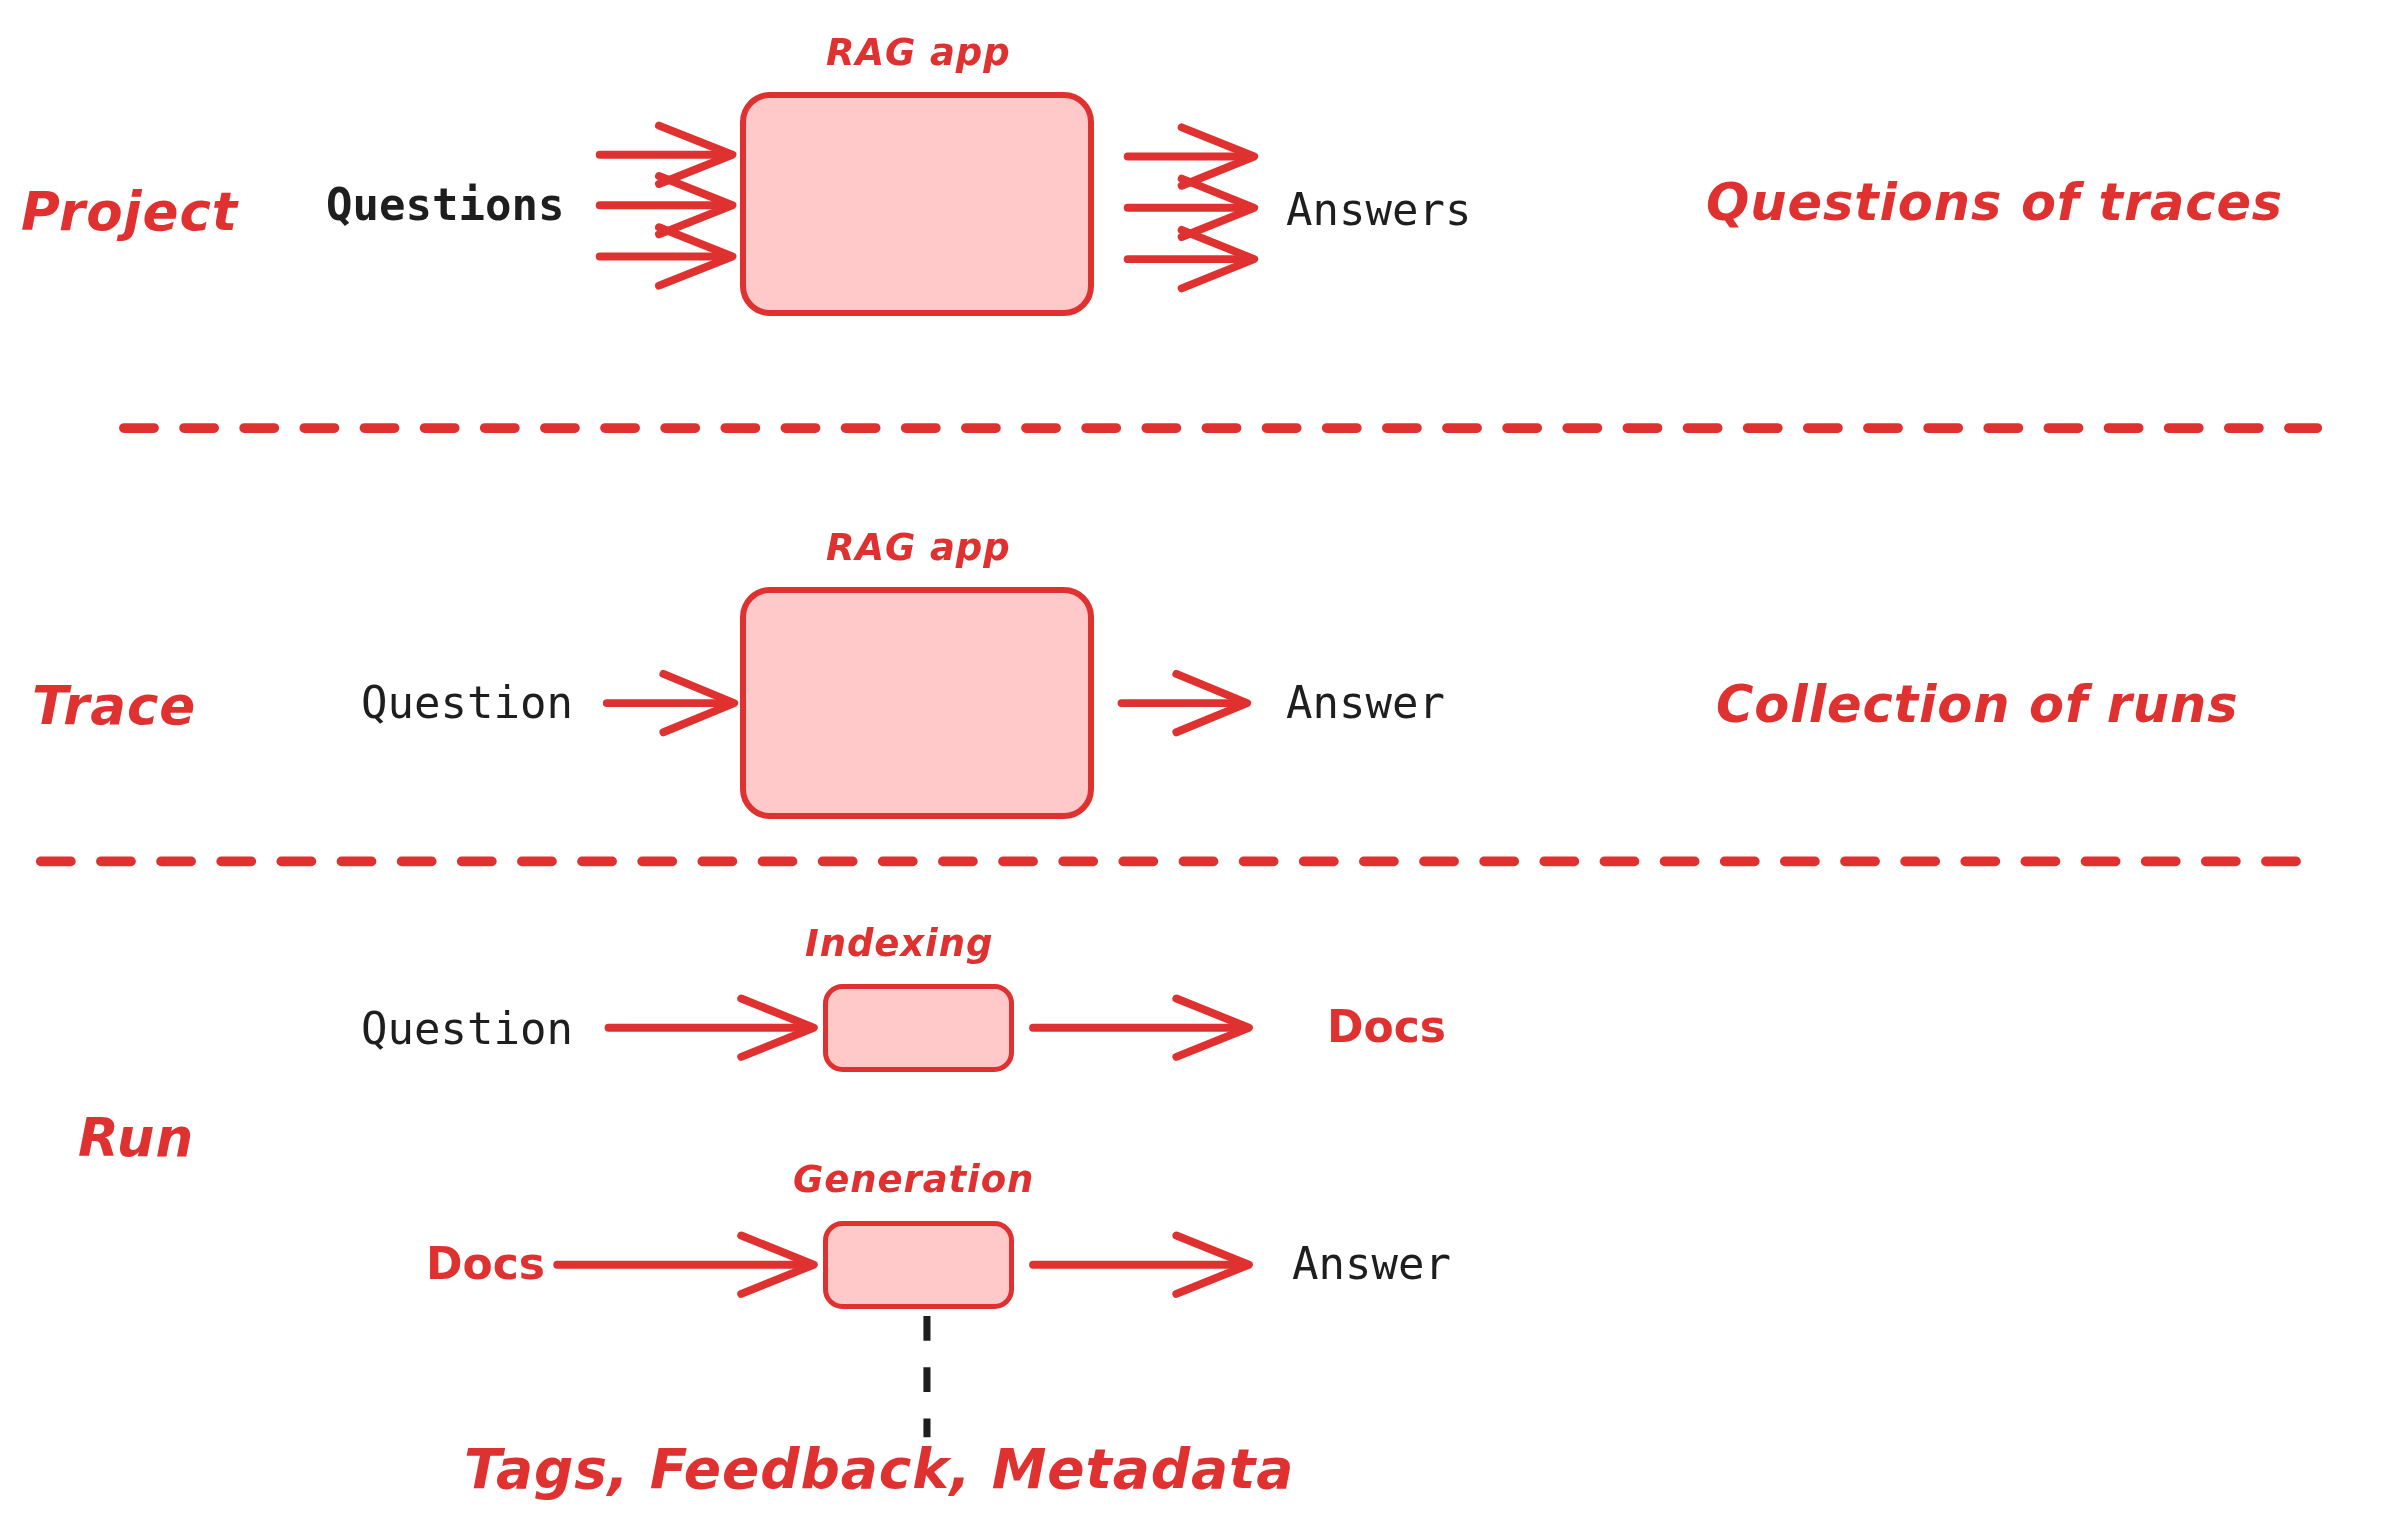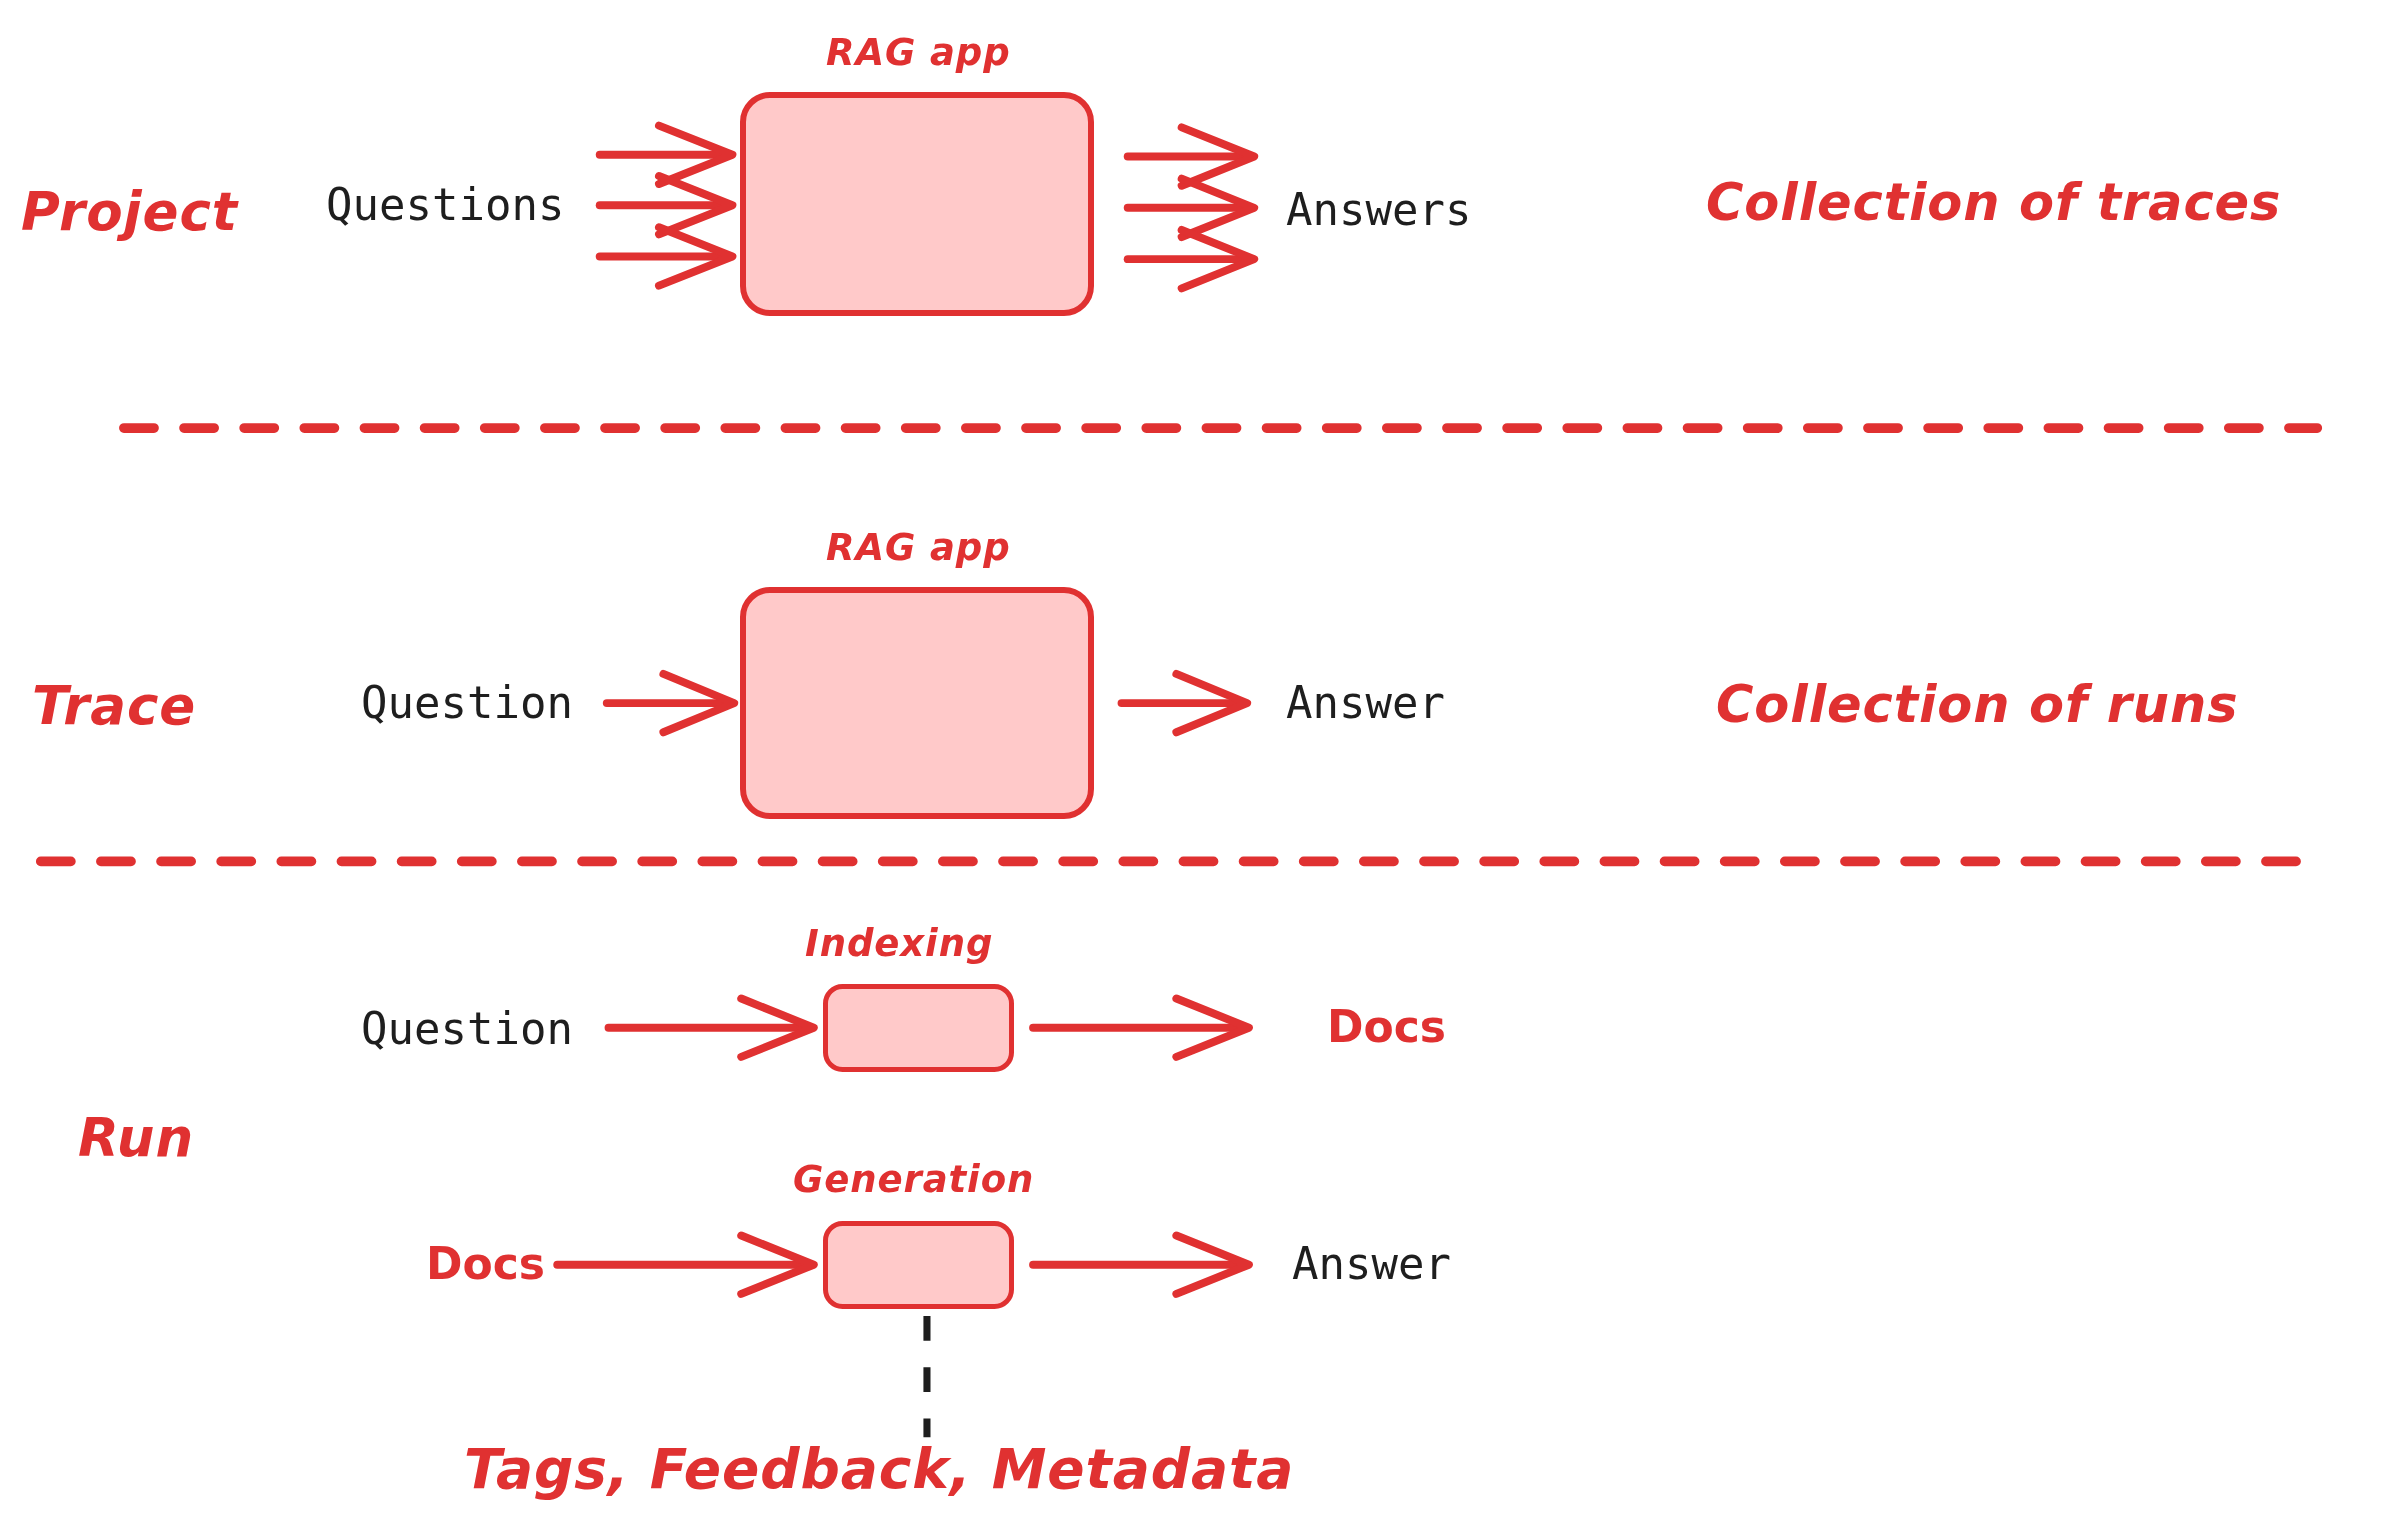--- a/index.html
+++ b/index.html
@@ -144,25 +144,25 @@
 
     <line class="dash-black" x1="1048" y1="1488" x2="1048" y2="1625"></line>
   </svg>
 
   <div class="abs node" style="left:740px; top:92px; width:354px; height:224px;"></div>
 
   <div class="abs hand box-label" style="left:826px; top:34px;">RAG app</div>
 
   <div class="abs hand row-label" style="left:21px; top:185px;">Project</div>
 
-  <div class="abs mono io-label" style="left:326px; top:183px;">Questions</div>
+  <div class="abs mono io-label" style="left:326px; top:183px;font-weight:bold;">Questions</div>
 
   <div class="abs mono io-label" style="left:1286px; top:188px;">Answers</div>
 
-  <div class="abs hand row-desc" style="left:1706px; top:177px;">Collection of traces</div>
+  <div class="abs hand row-desc" style="left:1706px; top:177px;">Questions of traces</div>
 
   <div class="abs node" style="left:740px; top:587px; width:354px; height:232px;"></div>
 
   <div class="abs hand box-label" style="left:826px; top:529px;">RAG app</div>
 
   <div class="abs hand row-label" style="left:32px; top:679px;">Trace</div>
 
   <div class="abs mono io-label" style="left:361px; top:681px;">Question</div>
 
   <div class="abs mono io-label" style="left:1286px; top:681px;">Answer</div>

